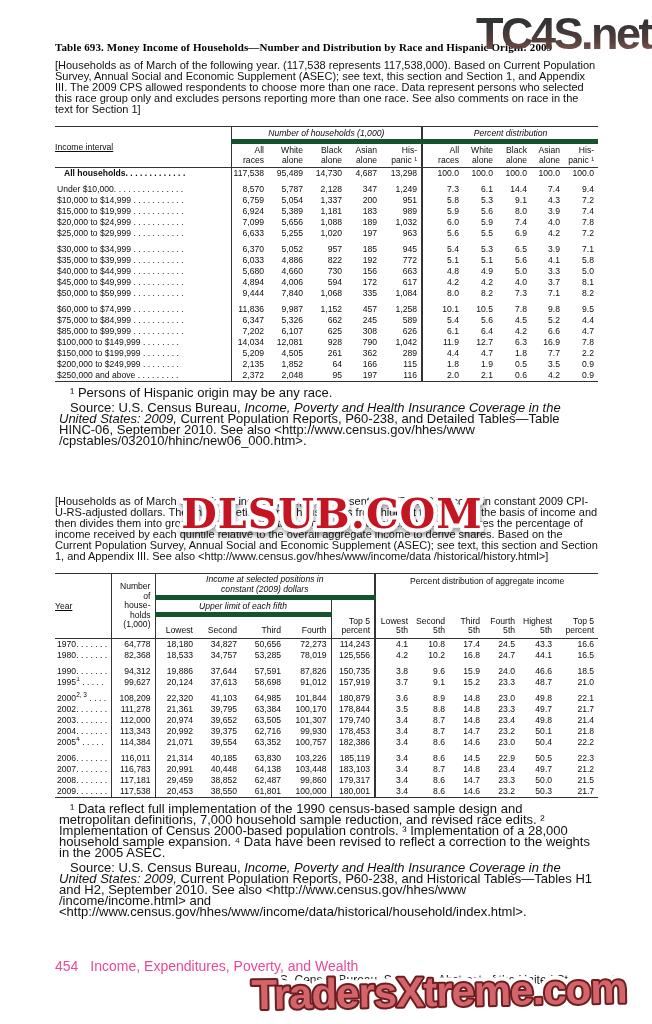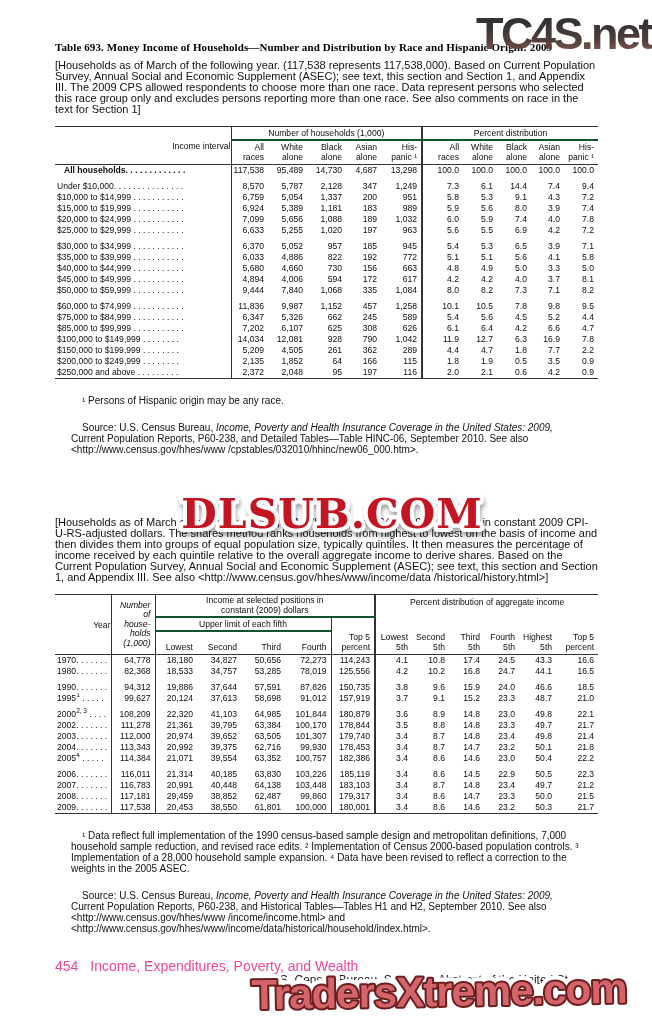--- a/index.html
+++ b/index.html
@@ -13,38 +13,38 @@
     font-family:"Liberation Serif", serif; font-weight:bold; color:#000000;
     font-size:11px; line-height:19px; margin:0; letter-spacing:0.1px;
   }
   .note { font-size:11px; line-height:11px; margin-top:3px; color:#111; }
 
   table { border-collapse:collapse; table-layout:fixed; width:543px; margin-top:6px;
           font-size:8.6px; color:#0d0d0d;
           border-top:1px solid #333; border-bottom:1px solid #333; }
   th, td { padding:0; font-weight:normal; }
   thead { border-bottom:1px solid #333; }
-  th.grp  { text-align:center; border-bottom:2px solid #14532d; padding:1px 14px; }
+  th.grp  { text-align:center; border-bottom:5px solid #14532d; padding:1px 14px;font-style:italic; }
   th.grpTop { text-align:center; vertical-align:top; padding-top:2px; }
   th.colh { text-align:right; vertical-align:bottom; white-space:pre-line;
             line-height:9.5px; padding:2px 4px 2px 0;margin-left:16px; }
-  th.lblhead { text-align:right; vertical-align:middle; }
+  th.lblhead { text-align:left; vertical-align:middle;text-decoration:underline; }
   th.nhh { text-align:right; vertical-align:middle; white-space:pre-line;
-           line-height:9.5px; padding-right:4px;font-style:italic; }
+           line-height:9.5px; padding-right:4px; }
   td.num { text-align:right; padding-right:4px; white-space:nowrap; line-height:11px; }
   td.lbl, td.yr { white-space:nowrap; overflow:hidden; line-height:11px; padding-left:2px; }
   tr.gap td { padding-top:5px; }
   tr.bold { font-weight:bold; }
   tr.bold td.lbl { padding-left:9px;font-weight:bold; }
   sup { font-size:6.5px; vertical-align:super; line-height:0; }
   .vl1 { border-left:1px solid #333; }
   .vl2 { border-left:2px solid #333; }
 
   .fnblock { margin-top:5px; }
-  .fn, .src { font-size:10px; line-height:11px; margin:16px; text-indent:11px; color:#111; }
+  .fn, .src { font-size:13px; line-height:11px; margin:4px; text-indent:11px; color:#111; }
   .src .it { font-style:italic; }
 
   .spacer694 { height:43px; }
 
   .page-footer-line { position:absolute; left:55px; top:958px; font-size:14px; color:#ec4899; }
   .page-footer-line .pgnum { margin-right:12px; }
   .attribution { position:absolute; right:28px; top:973px; font-size:12px; color:#222; }
 
   .wm { position:absolute; pointer-events:none; }
   .wm-top { left:425px; top:2px; opacity:0.93; z-index:30; }

